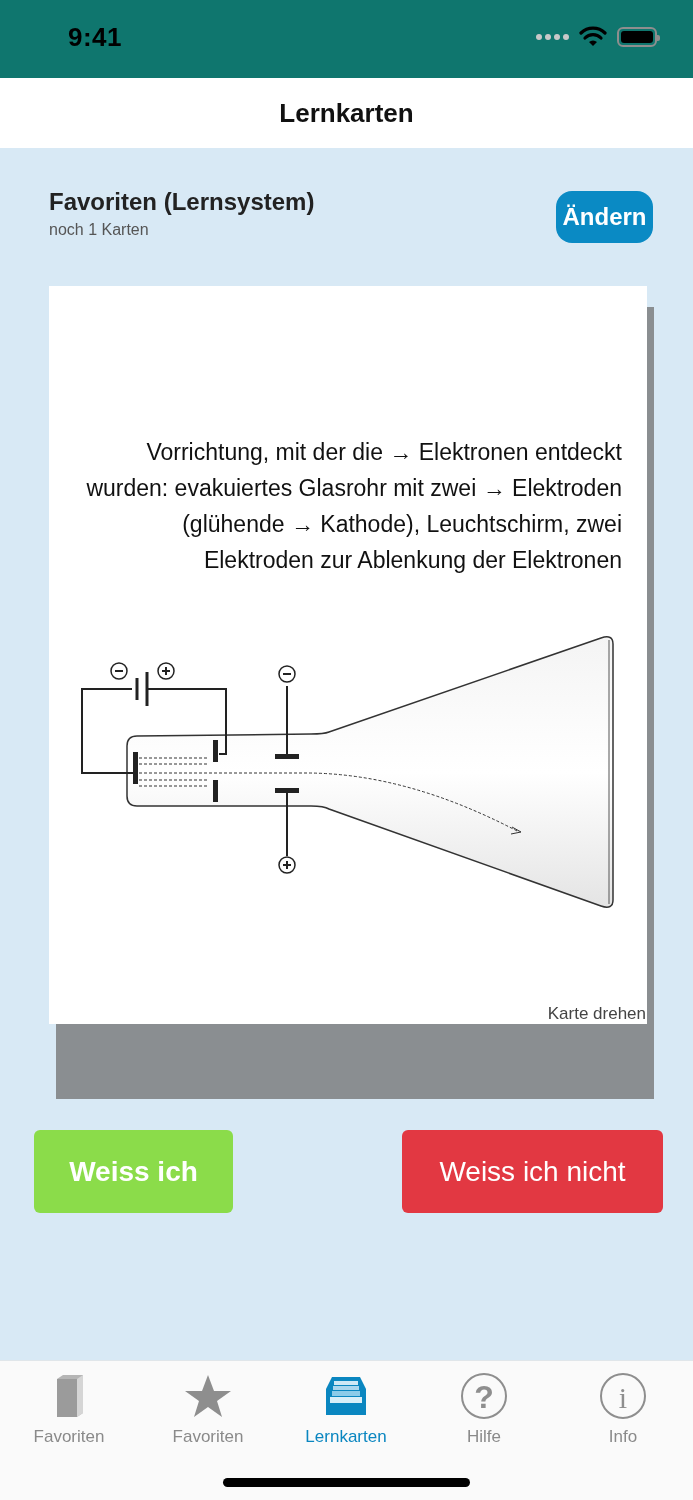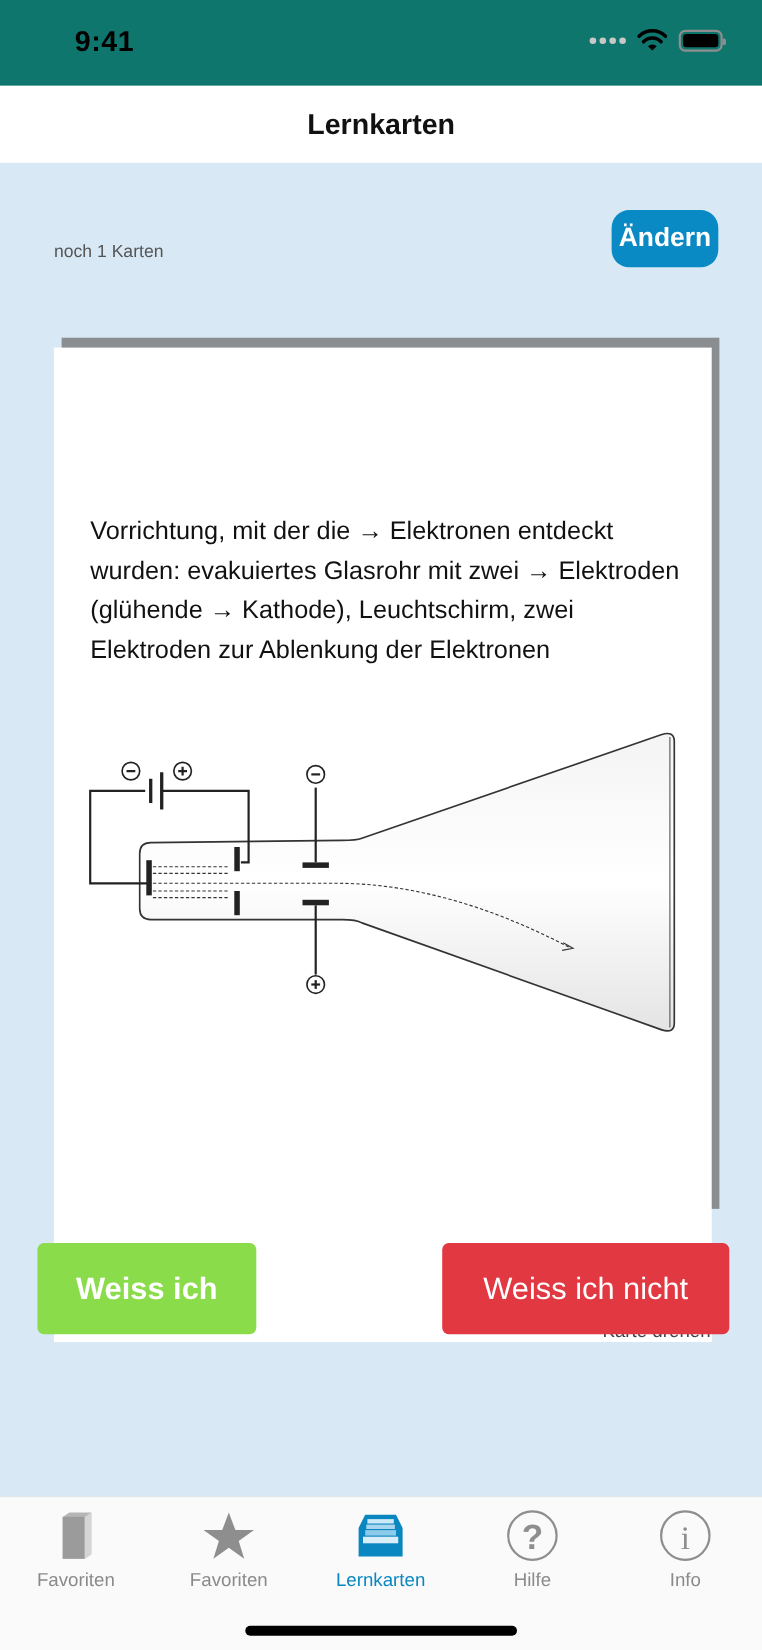--- a/index.html
+++ b/index.html
@@ -18,21 +18,21 @@
   .nav-bar { position: absolute; top: 78px; left: 0; width: 693px; height: 70px; background: #fff; display: flex; align-items: center; justify-content: center; }
   .nav-title { font-size: 26px; font-weight: bold; color: #111; }
 
   .content { position: absolute; top: 148px; left: 0; width: 693px; height: 1212px; background: #d8e9f5; }
 
   .deck-title { position: absolute; left: 49px; top: 40px; font-size: 24px; font-weight: bold; color: #222; }
   .deck-sub { position: absolute; left: 49px; top: 73px; font-size: 16px; color: #555; }
   .change-btn { position: absolute; left: 556px; top: 43px; width: 97px; height: 52px; background: #0a8ac4; border-radius: 16px; color: #fff; font-size: 24px; font-weight: bold; display: flex; align-items: center; justify-content: center; border: none; }
 
   .card-shadow { position: absolute; left: 56px; top: 159px; width: 598px; height: 792px; background: #8a8e91; }
-  .card { position: absolute; left: 49px; top: 168px; width: 598px; height: 904px; background: #fff; }
+  .card { position: absolute; left: 49px; top: 138px; width: 598px; height: 738px; background: #fff; text-align: right; }
   .card-text { position: absolute; left: 33px; top: 148px; width: 540px; font-size: 23px; line-height: 36px; color: #111; }
   .card-figure { position: absolute; left: 30px; top: 348px; width: 540px; height: 290px; }
   .flip-label { position: absolute; right: 0; bottom: 0; font-size: 17px; color: #444; background: #fff; padding: 0 1px; }
 
   .btn-know { position: absolute; left: 34px; top: 982px; width: 199px; height: 83px; background: #8bdc4a; border-radius: 6px; color: #fff; font-size: 28px; font-weight: bold; display: flex; align-items: center; justify-content: center; border: none; }
   .btn-dontknow { position: absolute; left: 402px; top: 982px; width: 261px; height: 83px; background: #e23842; border-radius: 6px; color: #fff; font-size: 28px; font-weight: normal; display: flex; align-items: center; justify-content: center; border: none; }
 
   .tab-bar { position: absolute; top: 1360px; left: 0; width: 693px; height: 140px; background: #fafafa; border-top: 1px solid #e0e6ea; }
   .tab { position: absolute; top: 10px; width: 120px; height: 80px; display: flex; flex-direction: column; align-items: center; }
   .tab .icon { width: 52px; height: 50px; display: flex; align-items: center; justify-content: center; }
@@ -61,20 +61,21 @@
         <div class="fill"></div>
       </div>
   </div>
 </div>
 
 <div class="nav-bar">
   <div class="nav-title">Lernkarten</div>
 </div>
 
 <div class="content">
+  <div class="deck-title">Favoriten (Lernsystem)</div>
   <div class="deck-sub">noch 1 Karten</div>
   <button class="change-btn">Ändern</button>
 
   <div class="card-shadow"></div>
   <div class="card">
     <div class="card-text">Vorrichtung, mit der die → Elektronen entdeckt wurden: evakuiertes Glasrohr mit zwei → Elektroden (glühende → Kathode), Leuchtschirm, zwei Elektroden zur Ablenkung der Elektronen</div>
     <svg class="card-figure" viewBox="0 0 540 290">
       <defs>
         <linearGradient id="tubeGrad" x1="0" y1="0" x2="0" y2="1">
           <stop offset="0" stop-color="#f4f4f4"></stop>

